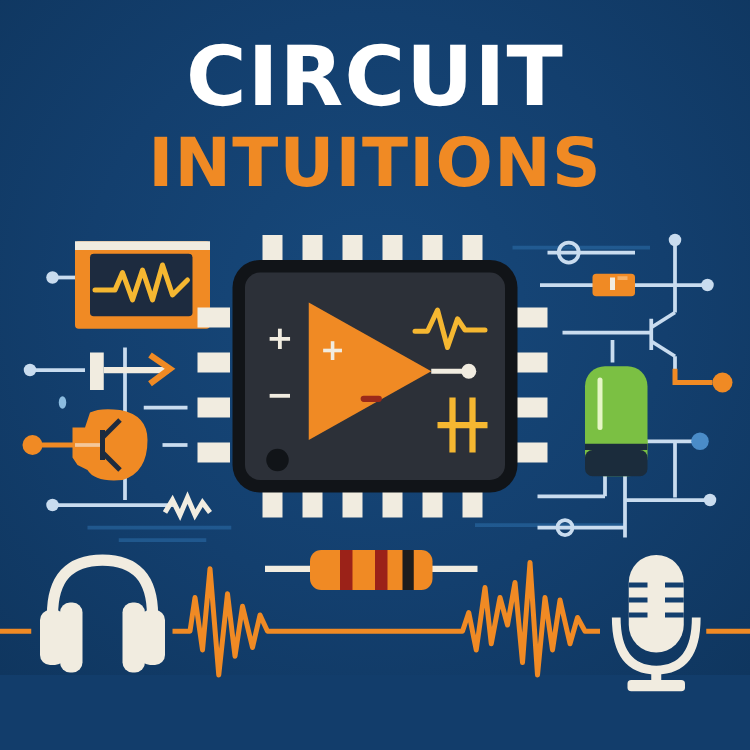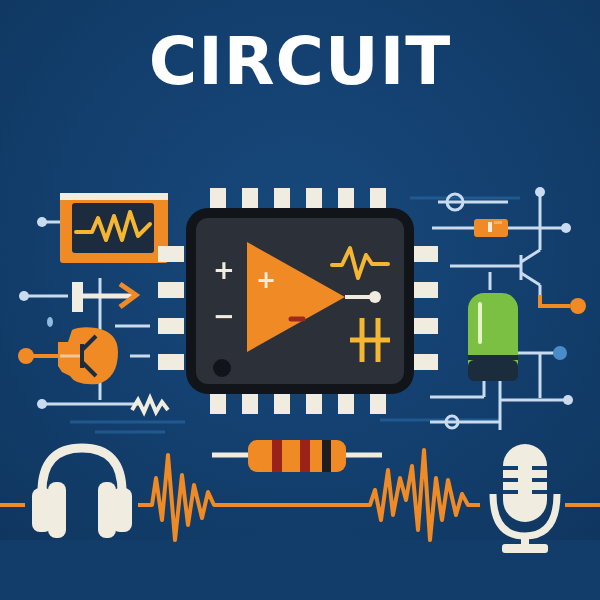--- a/index.html
+++ b/index.html
@@ -11,20 +11,21 @@
     .title-1 { top: 22px; font-size: 66px; color: #ffffff; line-height: 80px; }
     .title-2 { top: 98px; font-size: 54px; color: #f08a24; line-height: 66px; }
     svg.art { position: absolute; left: 0; top: 0; }
   </style>
 </head>
 <body>
 
 <div class="cover">
 
   <div class="title title-1">CIRCUIT</div>
+  <div class="title title-2">INTUITIONS</div>
 
   <svg class="art" width="600" height="600" viewBox="0 0 600 600">
 
     <g stroke="#2a6aa5" stroke-width="3" opacity="0.6" fill="none">
       <line x1="70" y1="422" x2="185" y2="422"></line>
       <line x1="95" y1="432" x2="165" y2="432"></line>
       <line x1="410" y1="198" x2="520" y2="198"></line>
       <line x1="380" y1="420" x2="500" y2="420"></line>
     </g>
 

